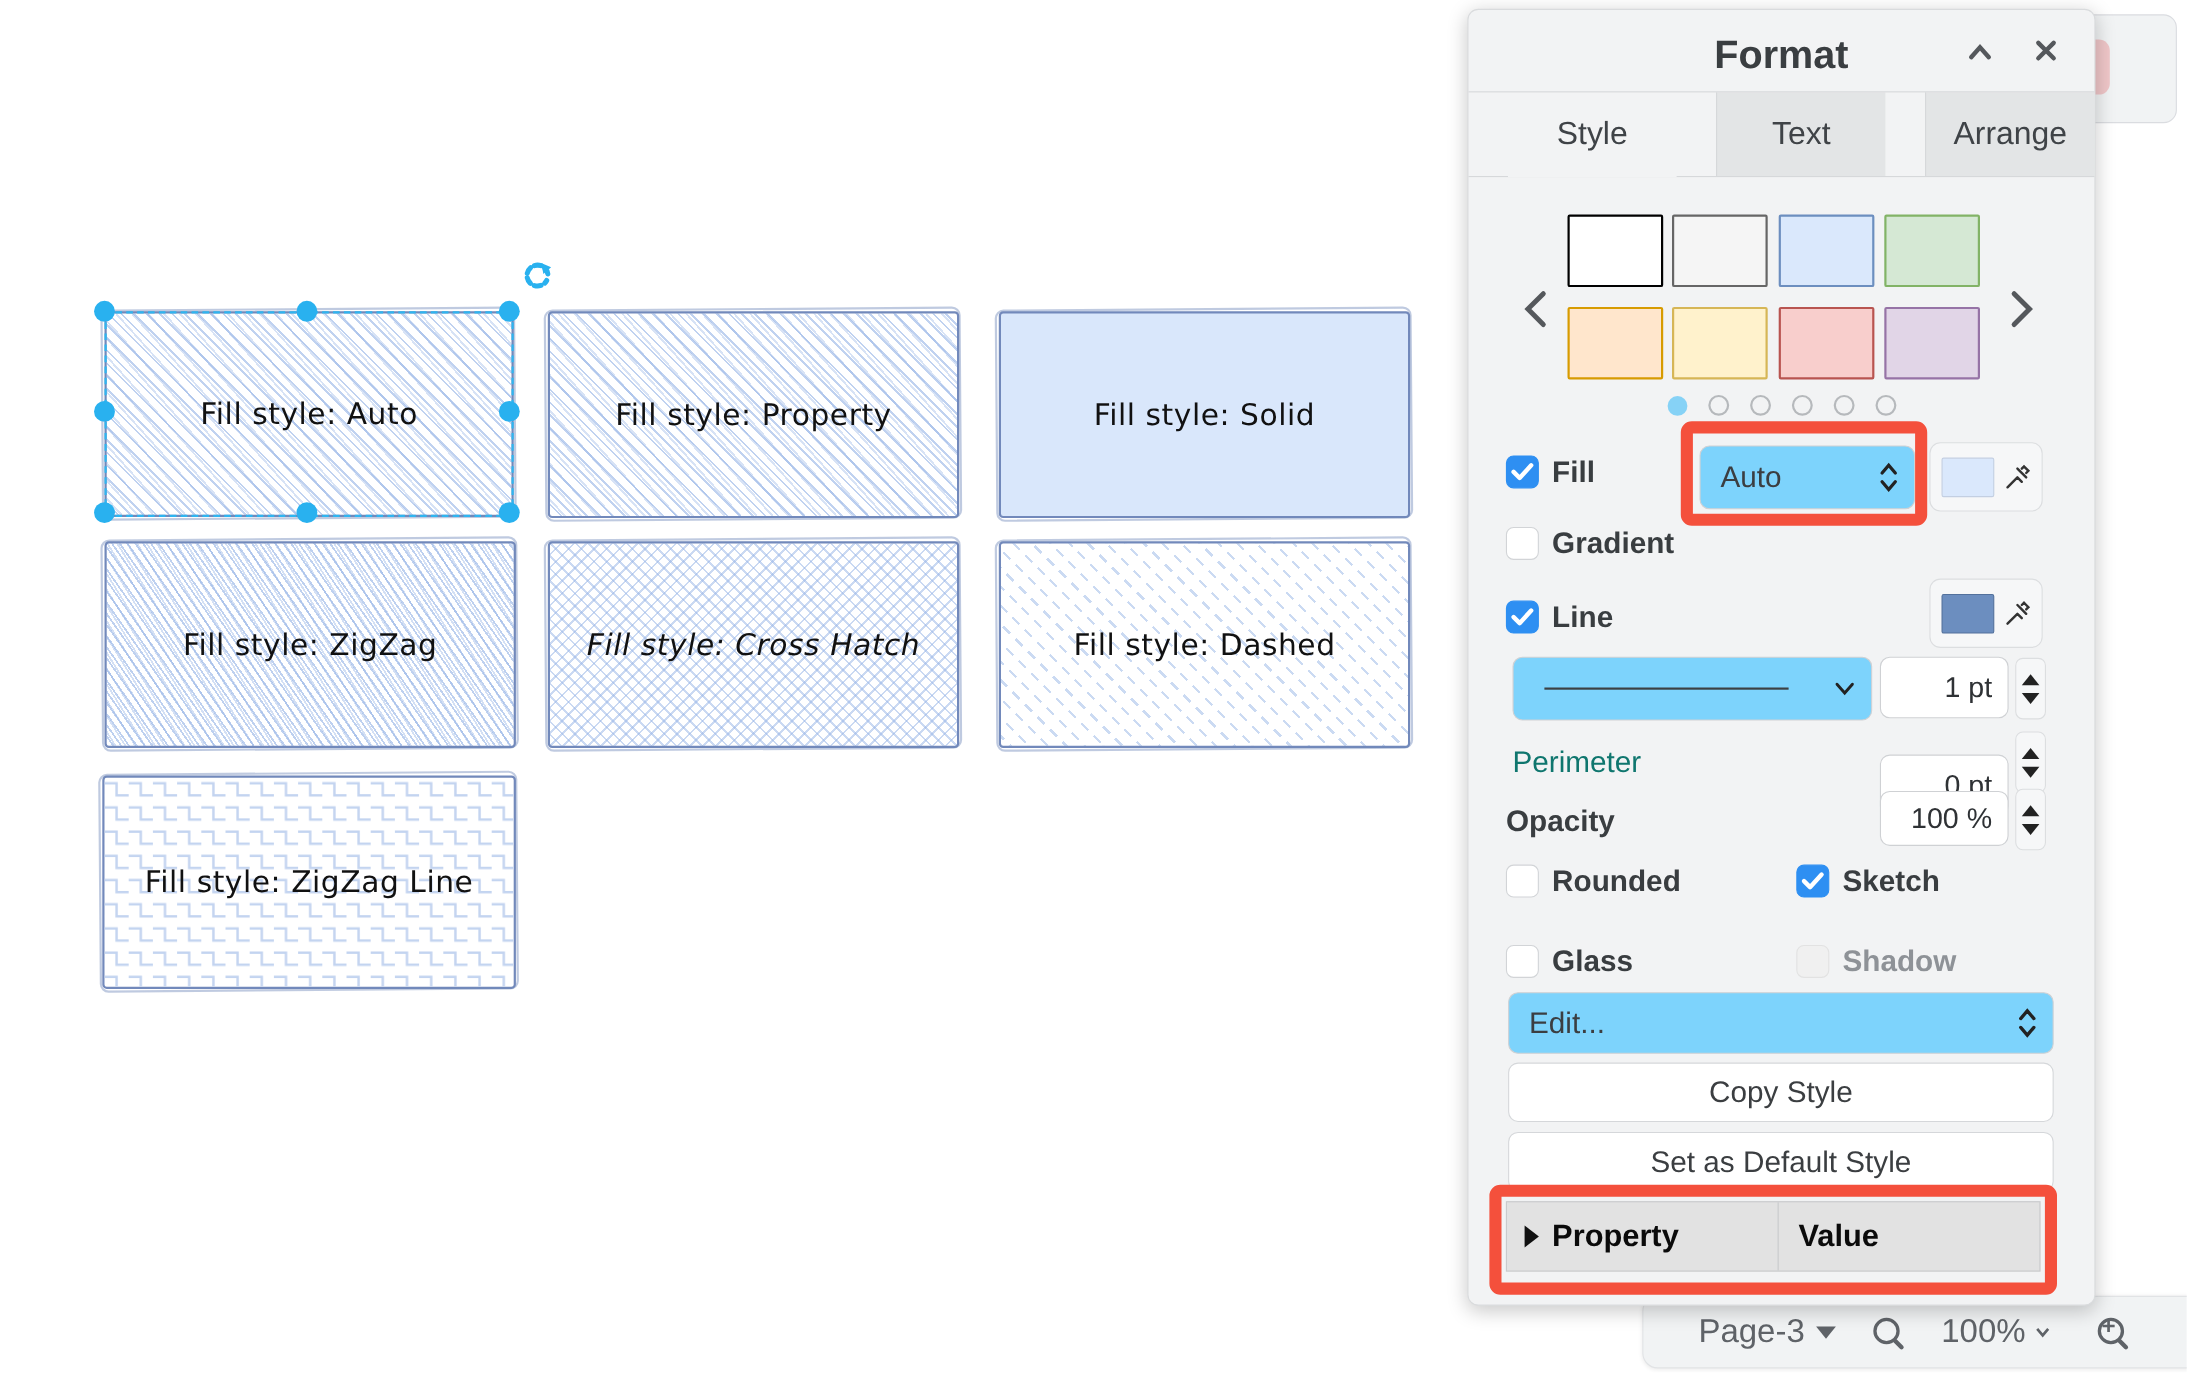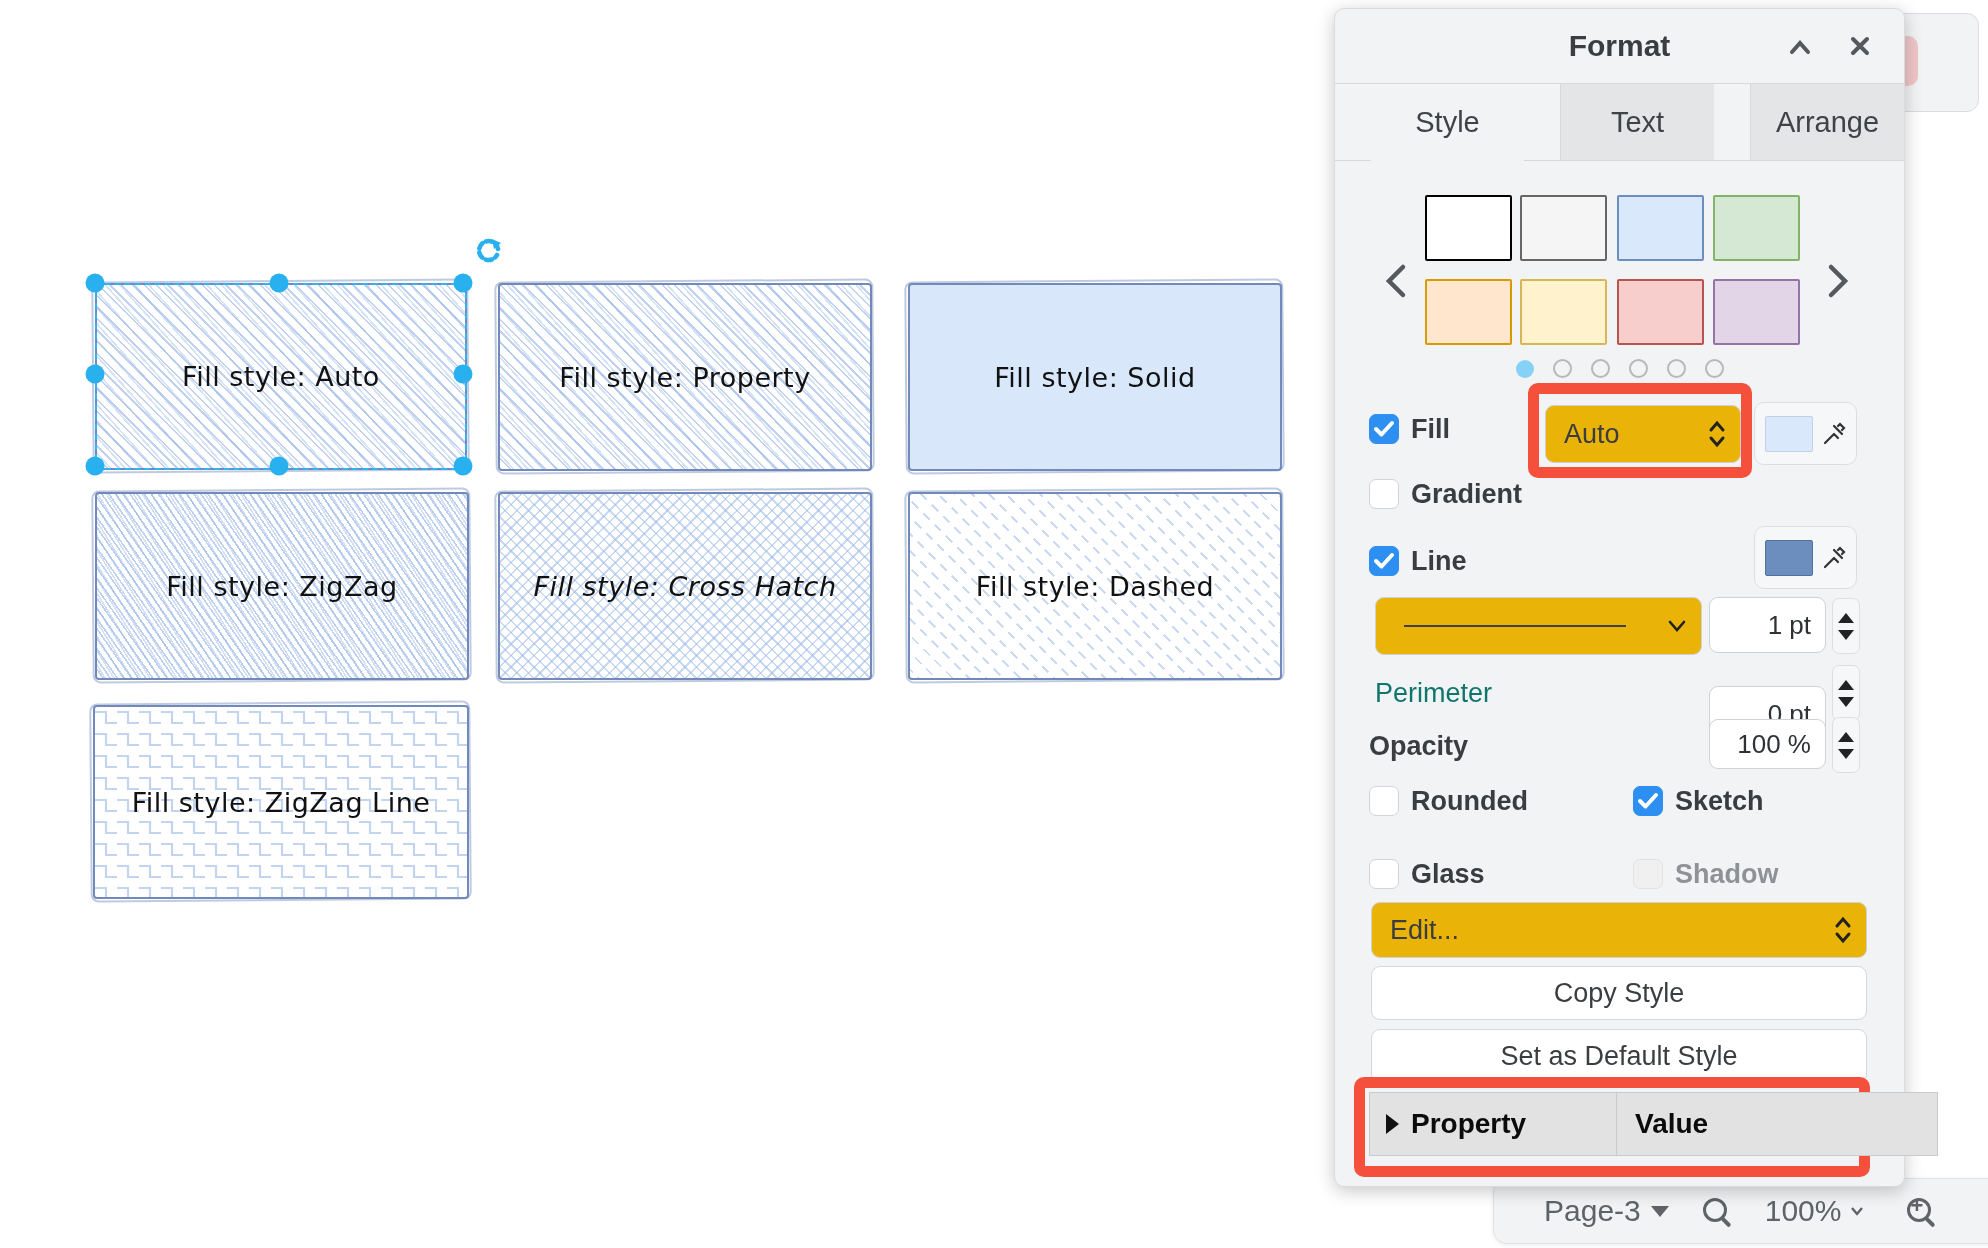--- a/index.html
+++ b/index.html
@@ -53,21 +53,21 @@
   .mag b{position:absolute;width:12px;height:3.5px;background:#5f6368;transform:rotate(45deg);
          left:19px;top:24px;border-radius:2px;}
   .mag.plus::after{content:"+";position:absolute;left:5px;top:-3px;font-size:22px;font-weight:bold;color:#5f6368;}
   .chev-sm{width:16px;height:16px;display:inline-block;}
 
   
   .panel{position:absolute;left:1334px;top:8px;width:569px;height:1177px;background:#f2f3f4;
          border:1px solid #d9dbdd;border-radius:10px;z-index:10;
          box-shadow:0 4px 18px rgba(0,0,0,.22);}
   .panel-header{position:relative;height:74px;border-bottom:1px solid #d6d8da;}
-  .panel-title{position:absolute;left:0;right:0;top:20px;text-align:center;font-size:30px;
+  .panel-title{position:absolute;left:0;right:0;top:20px;text-align:center;font-size:36px;
          font-weight:bold;color:#3a3e41;}
   .icon-btn{position:absolute;width:34px;height:34px;cursor:pointer;}
   .tabs{display:flex;height:76px;border-bottom:1px solid #d6d8da;}
   .tab{flex:1;display:flex;align-items:center;justify-content:center;font-size:29px;color:#3f4347;
        background:#e3e5e6;border-left:1px solid #d6d8da;cursor:pointer;margin-left:36px;}
   .tab:first-child{border-left:none;}
   .tab.active{background:#f2f3f4;border-bottom:1px solid #f2f3f4;margin-bottom:-1px;}
 
   
   .swatch-zone{position:relative;height:210px;margin-top:34px;}
@@ -80,21 +80,21 @@
       border:1.5px solid #d2d4d7;cursor:pointer;}
   .cb.on{background:#2e8ff2;border-color:#2e8ff2;}
   .cb.on svg{position:absolute;left:3px;top:5px;}
   .cb.dis{background:#f0f0f0;border-color:#e2e2e2;cursor:default;}
   .plabel{position:absolute;font-size:27px;font-weight:bold;color:#393d40;white-space:nowrap;}
   .plabel.reg{font-weight:normal;color:#0f766e;}
   .plabel.dis{color:#8e9297;}
 
   .hl-box{position:absolute;border:11px solid #f4503c;border-radius:10px;z-index:3;pointer-events:none;}
 
-  .select{position:absolute;background:#eab308;border:1.5px solid #cfd1d4;border-radius:9px;
+  .select{position:absolute;background:#7dd3fc;border:1.5px solid #cfd1d4;border-radius:9px;
           display:flex;align-items:center;font-size:27px;color:#3b3e41;cursor:pointer;}
   .select .txt{margin-left:18px;flex:1;text-align:left;}
   .select .ud{margin-right:14px;}
   .color-group{position:absolute;background:#f6f7f8;border:1.5px solid #dcdee0;border-radius:10px;
           display:flex;align-items:center;justify-content:center;gap:8px;cursor:pointer;}
   .color-chip{width:46px;height:34px;border:1px solid;border-radius:2px;}
   .num-input{position:absolute;background:#fff;border:1.5px solid #cfd1d4;border-radius:9px;
           display:flex;align-items:center;justify-content:flex-end;font-size:26px;color:#2f3235;
           padding-right:14px;box-sizing:border-box;}
   .stepper{position:absolute;width:26px;height:54px;background:#f6f7f8;border:1.5px solid #dcdee0;
@@ -326,21 +326,21 @@
     <div class="select" style="left:36px;top:893px;width:494px;height:54px;">
       <span class="txt">Edit...</span>
       <svg class="ud" width="18" height="30" viewBox="0 0 18 30">
         <path d="M3 11 L9 4 L15 11 M3 19 L9 26 L15 19" fill="none" stroke="#222" stroke-width="3" stroke-linecap="round"></path>
       </svg>
     </div>
     <div class="btn" style="left:36px;top:957px;width:494px;height:52px;">Copy Style</div>
     <div class="btn" style="left:36px;top:1020px;width:494px;height:52px;">Set as Default Style</div>
 
     <div class="hl-box" style="left:19px;top:1068px;width:494px;height:78px;"></div>
-    <div class="prop-header" style="left:34px;top:1083px;width:569px;height:64px;">
+    <div class="prop-header" style="left:34px;top:1083px;width:486px;height:64px;">
       <div class="prop-cell" style="width:246px;border-right:1px solid #c9cacc;">
         <span class="tri-right"></span>
         <span>Property</span>
       </div>
       <div class="prop-cell" style="flex:1;padding-left:18px;">
         <span>Value</span>
       </div>
     </div>
 
   </div>

